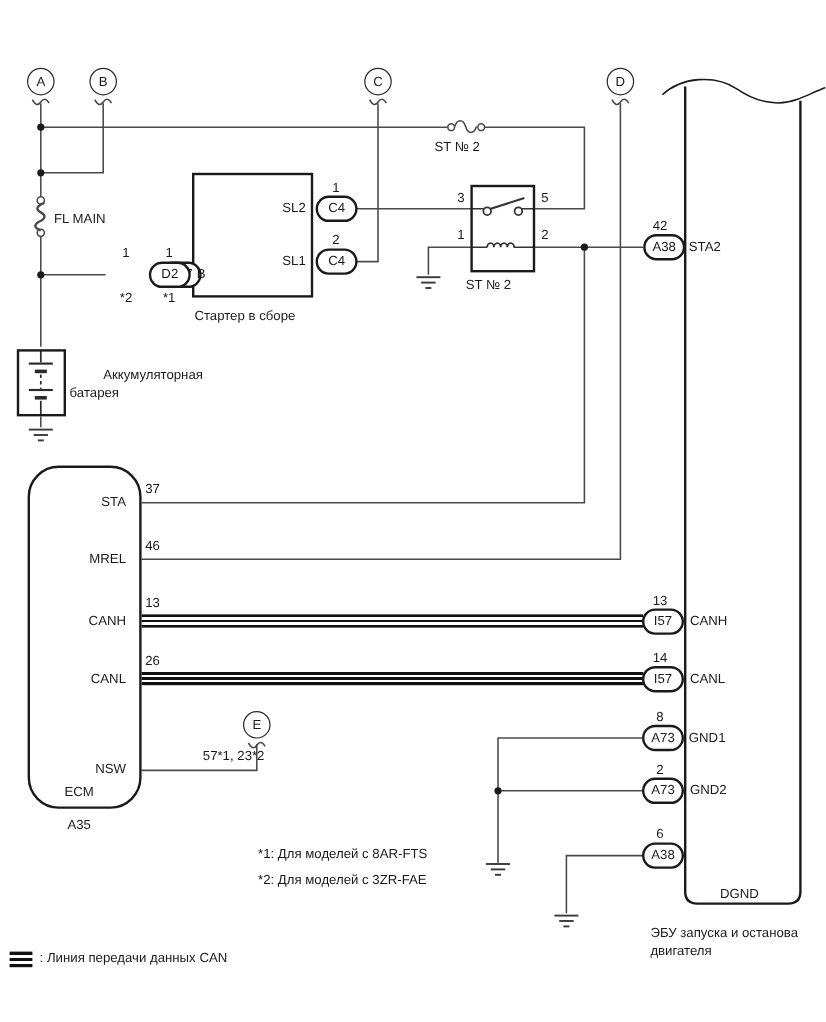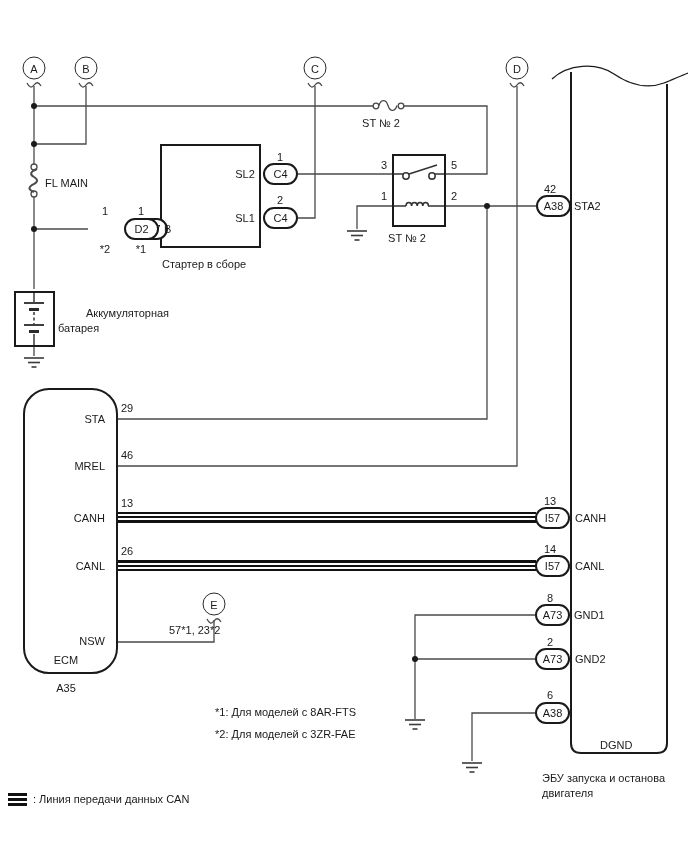--- a/index.html
+++ b/index.html
@@ -207,21 +207,21 @@
   <div class="lbl c" style="left:454px;top:165px;">5</div>
   <div class="lbl c" style="left:384px;top:196px;">1</div>
   <div class="lbl c" style="left:454px;top:196px;">2</div>
   <div class="lbl c" style="left:407px;top:238px;">ST № 2</div>
 
   <div class="lbl rt" style="left:25px;top:412px;">STA</div>
   <div class="lbl rt" style="left:25px;top:459px;">MREL</div>
   <div class="lbl rt" style="left:25px;top:511px;">CANH</div>
   <div class="lbl rt" style="left:25px;top:559px;">CANL</div>
   <div class="lbl rt" style="left:25px;top:634px;">NSW</div>
-  <div class="lbl" style="left:121px;top:401px;">29</div>
+  <div class="lbl" style="left:121px;top:401px;">37</div>
   <div class="lbl" style="left:121px;top:448px;">46</div>
   <div class="lbl" style="left:121px;top:496px;">13</div>
   <div class="lbl" style="left:121px;top:544px;">26</div>
   <div class="lbl" style="left:125px;top:623px;margin-left:44px;">57*1, 23*2</div>
   <div class="lbl c" style="left:66px;top:688px;">A35</div>
   <div class="lbl c" style="left:66px;top:660px;">ECM</div>
 
   <div class="lbl c" style="left:550px;top:189px;">42</div>
   <div class="lbl" style="left:574px;top:199px;">STA2</div>
   <div class="lbl c" style="left:550px;top:501px;">13</div>

